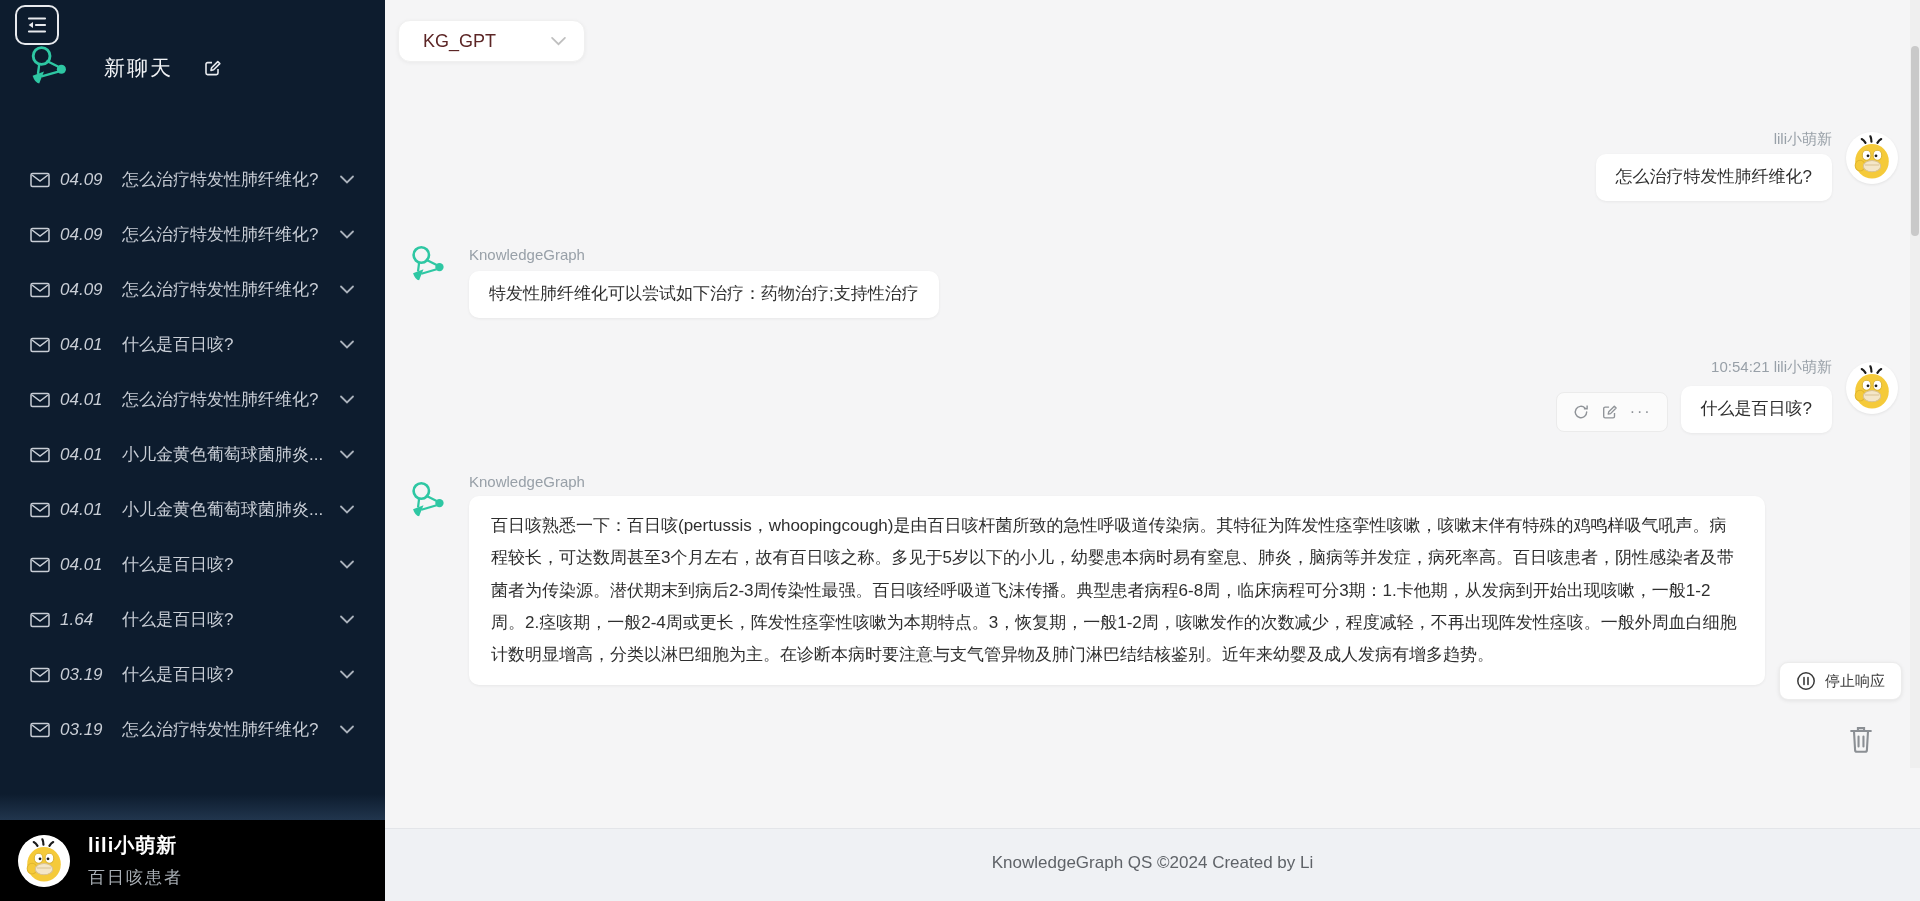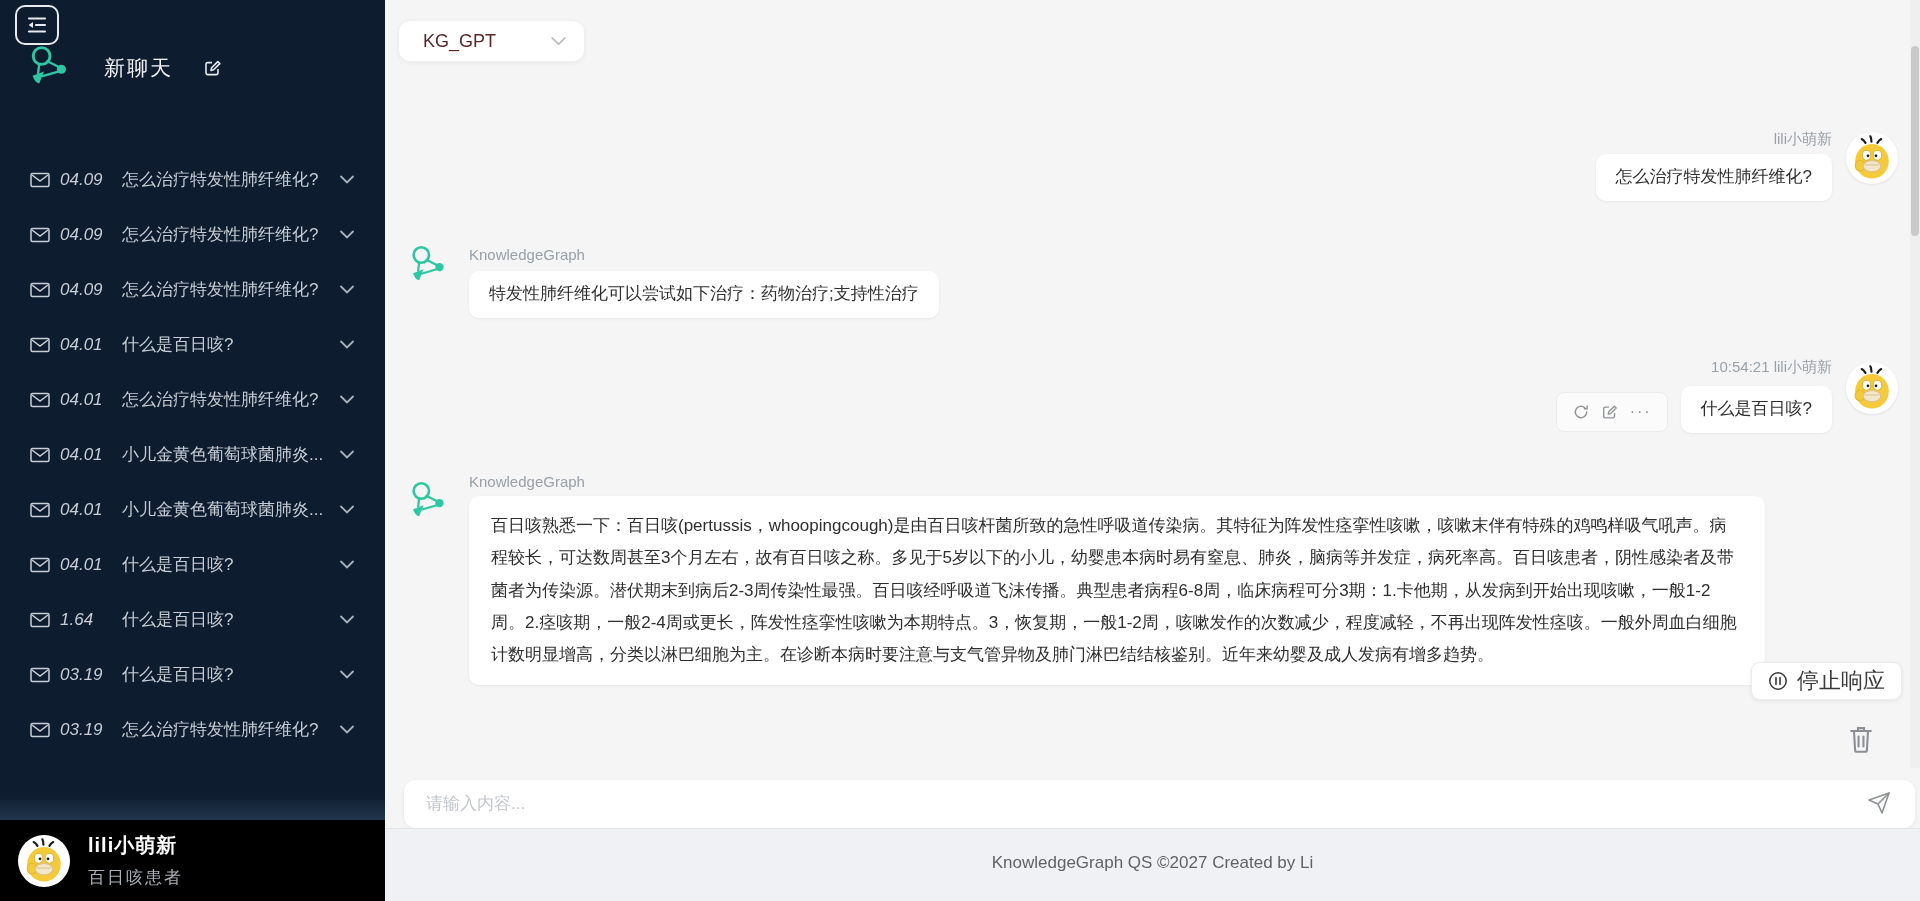--- a/index.html
+++ b/index.html
@@ -59,21 +59,21 @@
   .msg3-toolbar .dots{color:#8f9398;font-size:16px;letter-spacing:2px;cursor:pointer;line-height:1;}
   .msg3-bubble{position:absolute;top:386px;right:88px;}
   .msg3-avatar{position:absolute;top:362px;right:22px;}
 
   .msg4-avatar{position:absolute;left:22px;top:478px;}
   .msg4-name{position:absolute;left:84px;top:473px;}
   .msg4-bubble{position:absolute;left:84px;top:496px;width:1296px;padding:14px 22px;line-height:1.9;}
 
   .stop-btn{position:absolute;right:18px;top:662px;height:38px;display:flex;align-items:center;gap:9px;
     background:#fff;border:1px solid #ececec;border-radius:9px;padding:0 16px;box-shadow:0 1px 4px rgba(0,0,0,.08);
-    font-size:22px;color:#3a3a3a;cursor:pointer;}
+    font-size:15px;color:#3a3a3a;cursor:pointer;}
   .trash-btn{position:absolute;right:42px;top:722px;width:34px;height:36px;background:transparent;border:none;cursor:pointer;padding:0;}
 
   .input-bar{position:absolute;left:19px;right:5px;top:780px;height:48px;background:#fff;border-radius:12px;
     box-shadow:0 1px 5px rgba(0,0,0,.06);}
   .input-bar input{position:absolute;left:20px;top:0;height:48px;width:1400px;border:none;outline:none;
     font-size:17px;color:#333;background:transparent;font-family:inherit;}
   .input-bar input::placeholder{color:#c2c6cd;}
   .send-btn{position:absolute;right:22px;top:11px;width:28px;height:26px;background:transparent;border:none;cursor:pointer;padding:0;}
 
   .footer-strip{position:absolute;left:0;right:0;top:828px;height:73px;background:var(--footer-bg);border-top:1px solid #e3e5e9;}
@@ -351,27 +351,18 @@
 
     <button class="trash-btn">
       <svg width="30" height="32" viewBox="0 0 24 26">
         <path d="M4 6.5h16" stroke="#8b8f94" stroke-width="1.7" stroke-linecap="round" fill="none"></path>
         <path d="M9.5 6.5V4.2h5v2.3" stroke="#8b8f94" stroke-width="1.7" fill="none"></path>
         <path d="M6.3 6.5l.9 15.5a1.4 1.4 0 0 0 1.4 1.3h6.8a1.4 1.4 0 0 0 1.4-1.3l.9-15.5" stroke="#8b8f94" stroke-width="1.7" fill="none"></path>
         <path d="M10 11v8M14 11v8" stroke="#8b8f94" stroke-width="1.7" stroke-linecap="round" fill="none"></path>
       </svg>
     </button>
 
-    <div class="input-bar">
-      <input type="text" value="" placeholder="请输入内容..." style="">
-      <button class="send-btn">
-        <svg width="26" height="24" viewBox="0 0 24 24">
-          <path d="M22 2L11 13" stroke="#8c9196" stroke-width="1.6" fill="none" stroke-linecap="round"></path>
-          <path d="M22 2l-7 20-4-9-9-4z" stroke="#8c9196" stroke-width="1.6" fill="none" stroke-linejoin="round"></path>
-        </svg>
-      </button>
-    </div>
 
     <div class="footer-strip">
-      <div class="footer-text">KnowledgeGraph QS ©2027 Created by Li</div>
+      <div class="footer-text">KnowledgeGraph QS ©2024 Created by Li</div>
     </div>
   </main>
 </div>
 
 </body></html>

